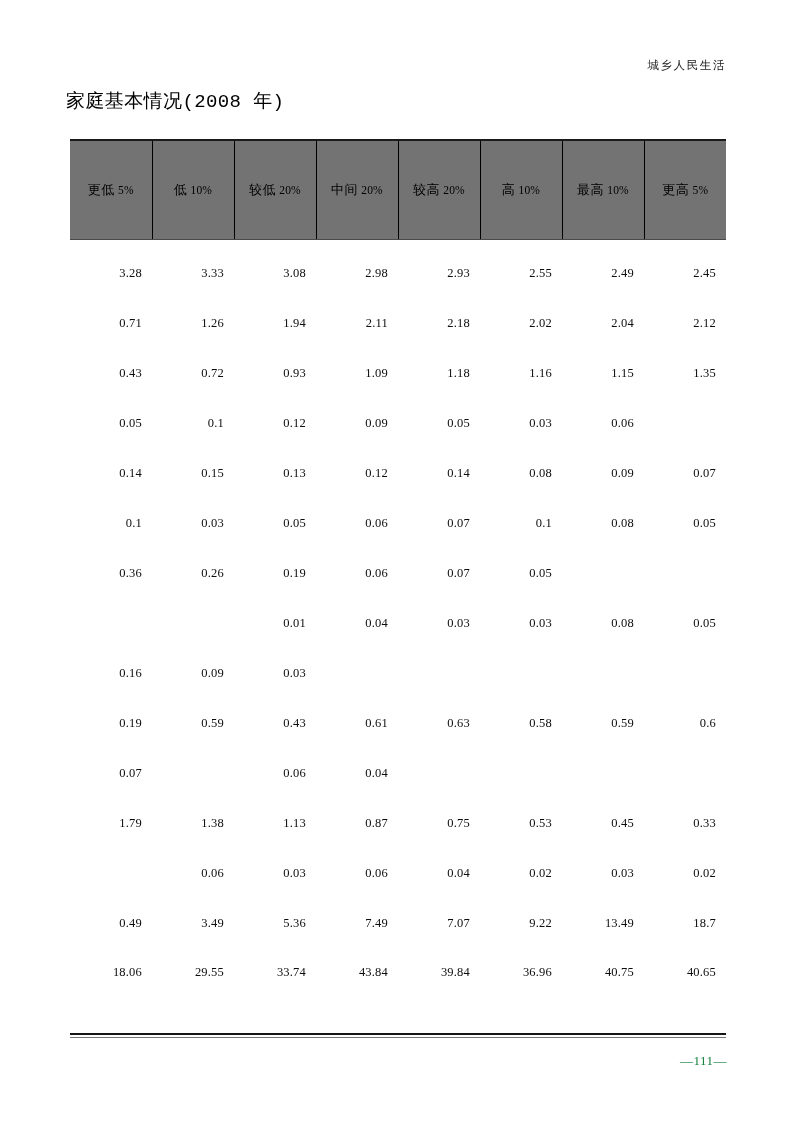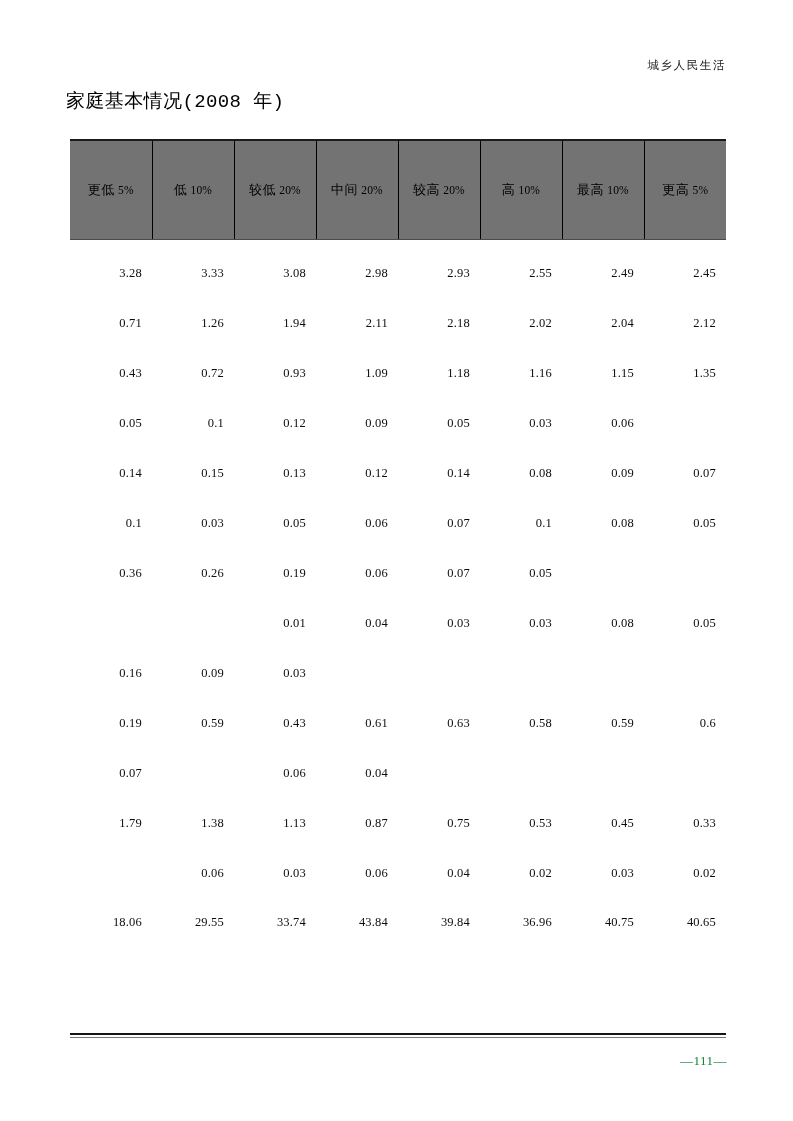--- a/index.html
+++ b/index.html
@@ -293,20 +293,30 @@
             <td></td>
             <td>0.06</td>
             <td>0.03</td>
             <td>0.06</td>
             <td>0.04</td>
             <td>0.02</td>
             <td>0.03</td>
             <td>0.02</td>
           </tr>
           <tr class="data-row">
+            <td>0.49</td>
+            <td>3.49</td>
+            <td>5.36</td>
+            <td>7.49</td>
+            <td>7.07</td>
+            <td>9.22</td>
+            <td>13.49</td>
+            <td>18.7</td>
+          </tr>
+          <tr class="data-row">
             <td>18.06</td>
             <td>29.55</td>
             <td>33.74</td>
             <td>43.84</td>
             <td>39.84</td>
             <td>36.96</td>
             <td>40.75</td>
             <td>40.65</td>
           </tr>
         </tbody>

